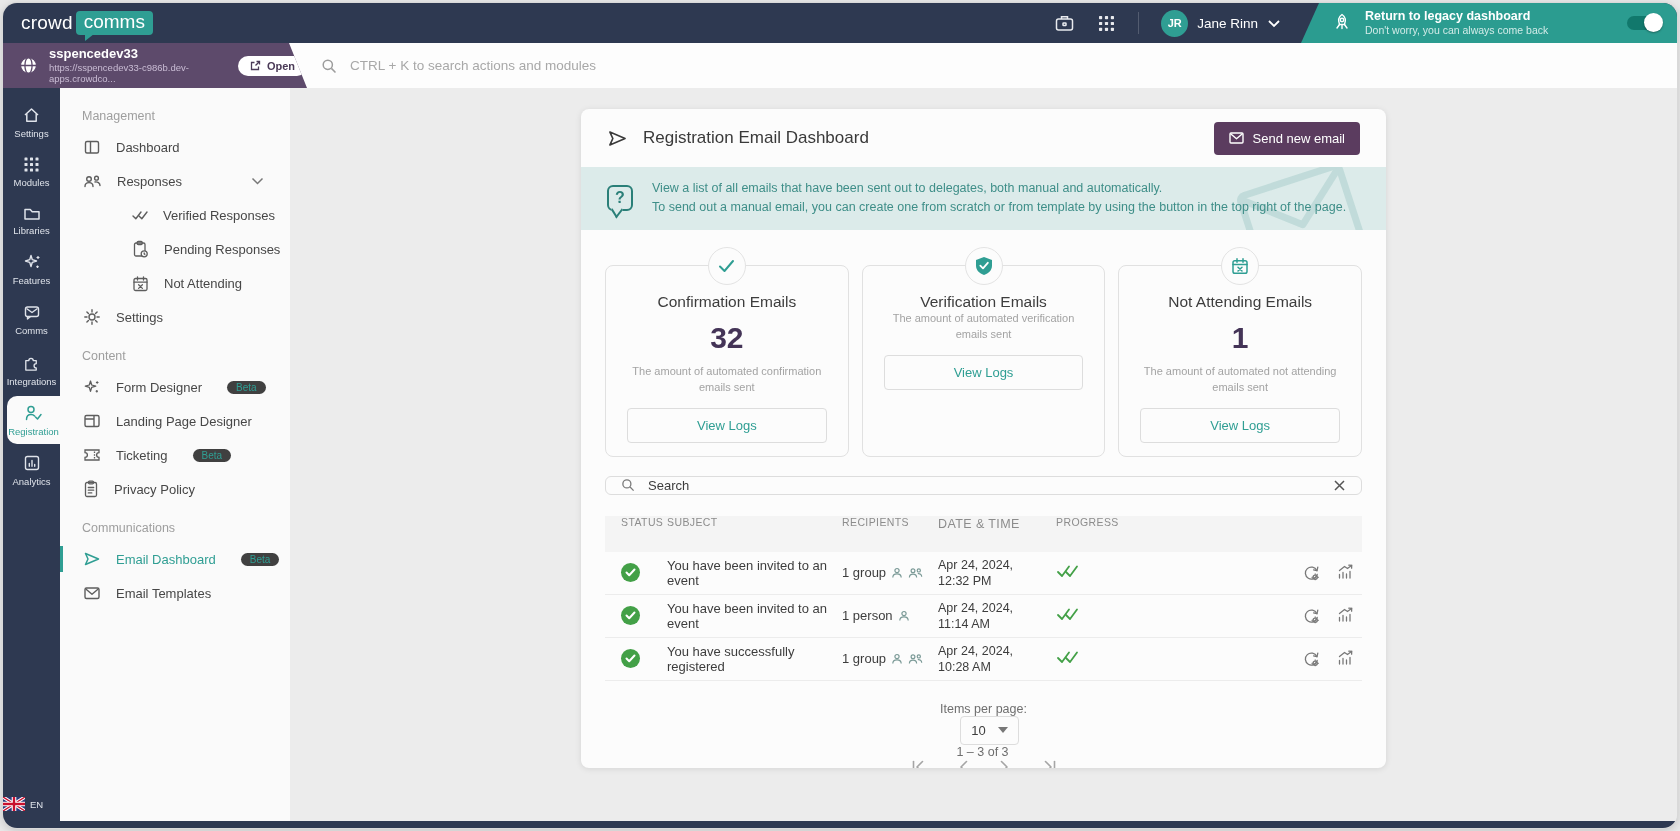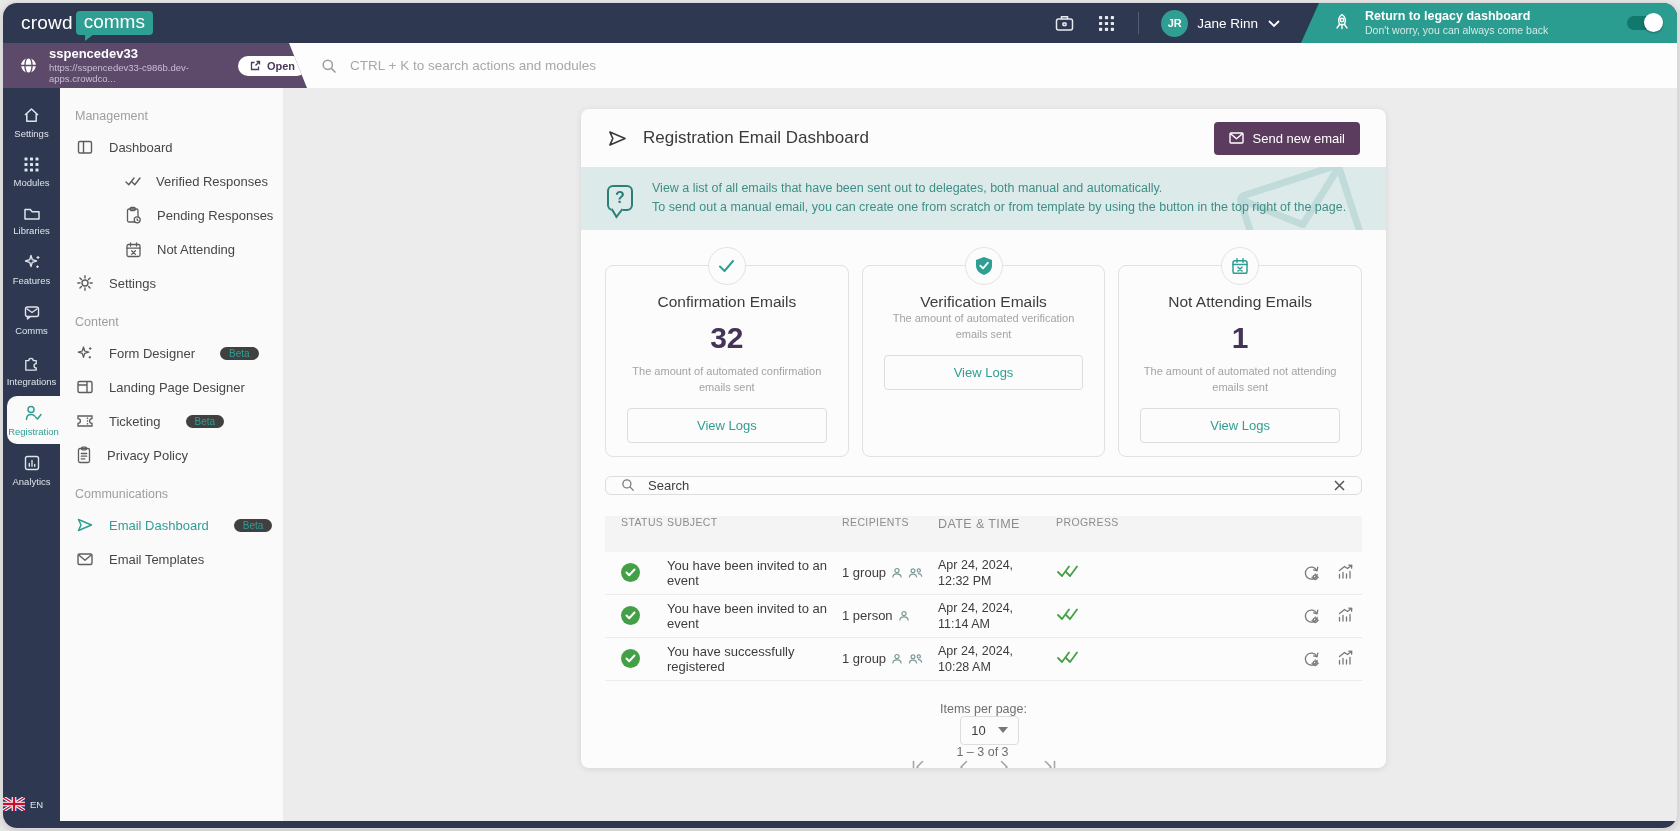--- a/index.html
+++ b/index.html
@@ -38,21 +38,21 @@
   .topsearch input::placeholder { color:#a8a8a8; }
 
   
   .rail { position:absolute; left:0; top:85px; bottom:7px; width:57px; background:#2e3951; display:flex; flex-direction:column; padding-top:9px; z-index:4; }
   .rail-item { display:flex; flex-direction:column; align-items:center; gap:4px; padding:8px 0 7px; margin:1px 0; color:#dfe3ea; cursor:pointer; }
   .rail-label { font-size:9.5px; }
   .rail-item.active { background:#fafafa; border-radius:10px 0 0 10px; margin-left:4px; color:#2f9e93; }
   .rail-bottom { margin-top:auto; display:flex; flex-direction:row; align-items:center; gap:5px; padding-bottom:10px; color:#dfe3ea; font-size:9.5px; }
 
   
-  .sidebar { position:absolute; left:50px; top:85px; bottom:7px; width:230px; background:#fafafa; padding-top:6px; z-index:3; }
+  .sidebar { position:absolute; left:57px; top:85px; bottom:7px; width:230px; background:#fafafa; padding-top:6px; z-index:3; }
   .section-title { color:#9e9e9e; font-size:12.5px; margin:15px 0 7px 22px; }
   .side-item { position:relative; display:flex; align-items:center; gap:15px; height:34px; padding-left:23px; color:#474747; font-size:13px; cursor:pointer; }
   .side-item.sub { padding-left:72px; }
   .side-item .chev { margin-left:auto; margin-right:26px; }
   .badge { background:#404040; color:#2f9e93; font-size:10px; padding:1px 9px; border-radius:10px; margin-left:10px; }
   .side-item.active { color:#2f9e93; }
   .side-item.active::before { content:""; position:absolute; left:0; top:4px; bottom:4px; width:3px; background:#2f9e93; }
 
   
   .main { position:absolute; left:287px; top:85px; right:0; bottom:7px; background:#ececec; }
@@ -297,20 +297,36 @@
     <div class="side-item">
       <span style="display:flex">
             <svg width="18" height="18" viewBox="0 0 18 18" fill="none" stroke="#5d5d5d" stroke-width="1.4">
               <rect x="2.5" y="3.5" width="13" height="11.5" rx="1.5"></rect>
               <path d="M7.5,3.5 V15"></path>
             </svg>
           </span>
       <span>Dashboard</span>
     </div>
 
+    <div class="side-item">
+      <span style="display:flex">
+            <svg width="19" height="16" viewBox="0 0 19 16" fill="none" stroke="#5d5d5d" stroke-width="1.4" stroke-linecap="round">
+              <circle cx="6" cy="6" r="2.3"></circle>
+              <path d="M2,13.5 C2,10.8 3.8,9.6 6,9.6 C8.2,9.6 10,10.8 10,13.5"></path>
+              <circle cx="13.5" cy="5.2" r="1.9"></circle>
+              <path d="M12,9 C14.5,8.6 17,9.8 17,12.6"></path>
+            </svg>
+          </span>
+      <span>Responses</span>
+      <span class="chev" style="display:flex">
+            <svg width="13" height="8" viewBox="0 0 13 8" fill="none" stroke="#777" stroke-width="1.5">
+              <polyline points="1.5,1.5 6.5,6.5 11.5,1.5"></polyline>
+            </svg>
+          </span>
+    </div>
 
     <div class="side-item sub">
       <span style="display:flex">
             <svg width="16" height="11" viewBox="0 0 16 11" fill="none" stroke="#5d5d5d" stroke-width="1.4" stroke-linecap="round" stroke-linejoin="round">
               <polyline points="1,6 3.8,8.8 9,2"></polyline>
               <polyline points="7,6 9.8,8.8 15,2"></polyline>
             </svg>
           </span>
       <span>Verified Responses</span>
     </div>

